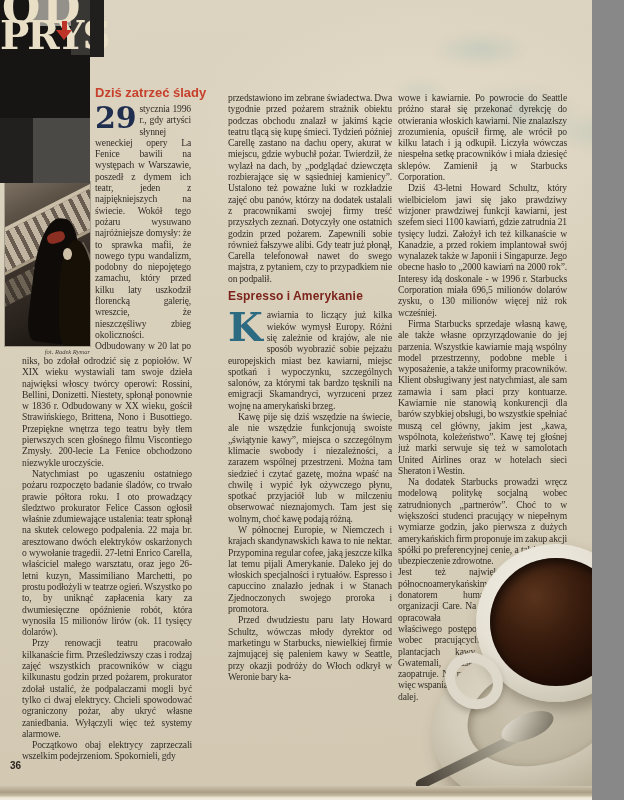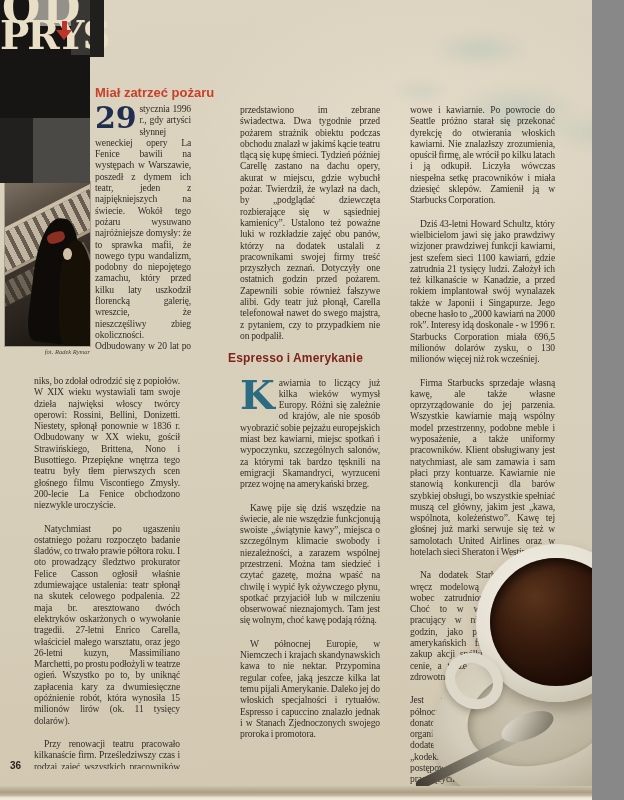--- a/index.html
+++ b/index.html
@@ -47,26 +47,26 @@
   .fig2{position:absolute;left:54px;top:58px;width:34px;height:106px;border-radius:50% 50% 20% 20%;
     background:#161007;}
   .red-accent{position:absolute;left:42px;top:50px;width:18px;height:11px;background:#8a2f22;
     transform:rotate(-18deg);border-radius:40%;}
   .mask-face{position:absolute;left:58px;top:66px;width:9px;height:12px;background:#cfc0a8;border-radius:50%;}
   .photo-caption{position:absolute;left:5px;top:348px;width:85px;text-align:right;
     font-style:italic;font-size:6.5px;color:#463f36;z-index:3;}
   
   .col{position:absolute;text-align:justify;font-size:9.6px;line-height:11.3px;
     letter-spacing:-.15px;word-spacing:-.4px;overflow:hidden;}
-  .col p{margin:12px;text-indent:10px;}
+  .col p{margin:0;text-indent:10px;}
   .col p.noindent{text-indent:0;}
   .headline-fire{position:absolute;left:95px;top:85px;margin:0;white-space:nowrap;
     font-family:"Liberation Sans",sans-serif;font-weight:bold;font-size:13px;color:#c7402c;z-index:3;}
   .col1-top{left:95px;top:103px;width:96px;height:250px;}
-  .col1-wide{left:22px;top:363px;width:170px;height:406px;}
+  .col1-wide{left:22px;top:355px;width:170px;height:406px;}
   .col2{left:228px;top:92px;width:164px;height:702px;}
   .col3{left:398px;top:92px;width:169px;height:700px;}
   .dropcap{float:left;font-family:"DejaVu Serif",serif;font-weight:bold;}
   .dropcap.navy{font-size:30px;line-height:25px;color:#1f2d4e;padding:2px 3px 0 0;}
   .dropcap.teal{font-size:40px;line-height:32px;color:#2d6b82;padding:2px 4px 0 0;}
   .headline-coffee{margin:7px 0 7px;font-family:"Liberation Sans",sans-serif;font-weight:bold;
     font-size:12px;color:#7c241c;letter-spacing:.2px;}
   .cup-spacer{float:right;width:96px;height:230px;
     shape-outside:polygon(100% 0%,52% 0%,0% 82%,0% 100%,100% 100%);}
   .sign{clear:none;margin:7px 0 0 52px;font-family:"Liberation Sans",sans-serif;
@@ -123,39 +123,40 @@
   <div class="venice-photo">
     <div class="balustrade"></div>
     <div class="balustrade2"></div>
     <div class="fig1"></div>
     <div class="fig2"></div>
     <div class="red-accent"></div>
     <div class="mask-face"></div>
   </div>
   <div class="photo-caption">fot. Radek Rymar</div>
 
-  <h1 class="headline-fire">Miał zatrzeć pożaru</h1>
+  <h1 class="headline-fire">Dziś zatrzeć ślady</h1>
 
   <div class="col col1-top">
     <span class="dropcap navy">29</span><span>stycznia 1996 r., gdy artyści słynnej weneckiej opery La Fenice bawili na występach w Warszawie, poszedł z dymem ich teatr, jeden z najpiękniejszych na świecie. Wokół tego pożaru wysuwano najróżniejsze domysły: że to sprawka mafii, że nowego typu wandalizm, podobny do niepojętego zamachu, który przed kilku laty uszkodził florencką galerię, wreszcie, że nieszczęśliwy zbieg okoliczności. Odbudowany w 20 lat po pożarze teatr San Benedetto (spłonął w 1774 r.) nazwano La Fenice - Fe-</span>
   </div>
 
   <div class="col col1-wide">
     <p class="noindent">niks, bo zdołał odrodzić się z popiołów. W XIX wieku wystawiali tam swoje dzieła najwięksi włoscy twórcy operowi: Rossini, Bellini, Donizetti. Niestety, spłonął ponownie w 1836 r. Odbudowany w XX wieku, gościł Strawińskiego, Brittena, Nono i Busottiego. Przepiękne wnętrza tego teatru były tłem pierwszych scen głośnego filmu Viscontiego Zmysły. 200-lecie La Fenice obchodzono niezwykle uroczyście.</p>
     <p>Natychmiast po ugaszeniu ostatniego pożaru rozpoczęto badanie śladów, co trwało prawie półtora roku. I oto prowadzący śledztwo prokurator Felice Casson ogłosił właśnie zdumiewające ustalenia: teatr spłonął na skutek celowego podpalenia. 22 maja br. aresztowano dwóch elektryków oskarżonych o wywołanie tragedii. 27-letni Enrico Carella, właściciel małego warsztatu, oraz jego 26-letni kuzyn, Massimiliano Marchetti, po prostu podłożyli w teatrze ogień. Wszystko po to, by uniknąć zapłacenia kary za dwumiesięczne opóźnienie robót, która wynosiła 15 milionów lirów (ok. 11 tysięcy dolarów).</p>
     <p>Przy renowacji teatru pracowało kilkanaście firm. Prześledziwszy czas i rodzaj zajęć wszystkich pracowników w ciągu kilkunastu godzin przed pożarem, prokurator zdołał ustalić, że podpalaczami mogli być tylko ci dwaj elektrycy. Chcieli spowodować ograniczony pożar, aby ukryć własne zaniedbania. Wyłączyli więc też systemy alarmowe.</p>
     <p>Początkowo obaj elektrycy zaprzeczali wszelkim podejrzeniom. Spokornieli, gdy</p>
   </div>
 
   <div class="col col2">
     <p class="noindent">przedstawiono im zebrane świadectwa. Dwa tygodnie przed pożarem strażnik obiektu podczas obchodu znalazł w jakimś kącie teatru tlącą się kupę śmieci. Tydzień później Carellę zastano na dachu opery, akurat w miejscu, gdzie wybuchł pożar. Twierdził, że wylazł na dach, by „podglądać dziewczęta rozbierające się w sąsiedniej kamienicy”. Ustalono też poważne luki w rozkładzie zajęć obu panów, którzy na dodatek ustalali z pracownikami swojej firmy treść przyszłych zeznań. Dotyczyły one ostatnich godzin przed pożarem. Zapewnili sobie również fałszywe alibi. Gdy teatr już płonął, Carella telefonował nawet do swego majstra, z pytaniem, czy to przypadkiem nie on podpalił.</p>
     <h2 class="headline-coffee">Espresso i Amerykanie</h2>
     <p class="noindent"><span class="dropcap teal">K</span><span>awiarnia to liczący już kilka wieków wymysł Europy. Różni się zależnie od krajów, ale nie sposób wyobrazić sobie pejzażu europejskich miast bez kawiarni, miejsc spotkań i wypoczynku, szczególnych salonów, za którymi tak bardzo tęsknili na emigracji Skamandryci, wyrzuceni przez wojnę na amerykański brzeg.</span></p>
     <p>Kawę pije się dziś wszędzie na świecie, ale nie wszędzie funkcjonują swoiste „świątynie kawy”, miejsca o szczególnym klimacie swobody i niezależności, a zarazem wspólnej przestrzeni. Można tam siedzieć i czytać gazetę, można wpaść na chwilę i wypić łyk ożywczego płynu, spotkać przyjaciół lub w milczeniu obserwować nieznajomych. Tam jest się wolnym, choć kawę podają różną.</p>
     <p>W północnej Europie, w Niemczech i krajach skandynawskich kawa to nie nektar. Przypomina regular cofee, jaką jeszcze kilka lat temu pijali Amerykanie. Daleko jej do włoskich specjalności i rytuałów. Espresso i capuccino znalazło jednak i w Stanach Zjednoczonych swojego proroka i promotora.</p>
+    <p>Przed dwudziestu paru laty Howard Schultz, wówczas młody dyrektor od marketingu w Starbucks, niewielkiej firmie zajmującej się paleniem kawy w Seattle, przy okazji podróży do Włoch odkrył w Weronie bary ka-</p>
   </div>
 
   <div class="col col3">
     <p class="noindent">wowe i kawiarnie. Po powrocie do Seattle próżno starał się przekonać dyrekcję do otwierania włoskich kawiarni. Nie znalazłszy zrozumienia, opuścił firmę, ale wrócił po kilku latach i ją odkupił. Liczyła wówczas niespełna setkę pracowników i miała dziesięć sklepów. Zamienił ją w Starbucks Corporation.</p>
     <p>Dziś 43-letni Howard Schultz, który wielbicielom jawi się jako prawdziwy wizjoner prawdziwej funkcji kawiarni, jest szefem sieci 1100 kawiarń, gdzie zatrudnia 21 tysięcy ludzi. Założył ich też kilkanaście w Kanadzie, a przed rokiem implantował swój wynalazek także w Japonii i Singapurze. Jego obecne hasło to „2000 kawiarń na 2000 rok”. Interesy idą doskonale - w 1996 r. Starbucks Corporation miała 696,5 milionów dolarów zysku, o 130 milionów więcej niż rok wcześniej.</p>
     <p>Firma Starbucks sprzedaje własną kawę, ale także własne oprzyrządowanie do jej parzenia. Wszystkie kawiarnie mają wspólny model przestrzenny, podobne meble i wyposażenie, a także uniformy pracowników. Klient obsługiwany jest natychmiast, ale sam zamawia i sam płaci przy kontuarze. Kawiarnie nie stanowią konkurencji dla barów szybkiej obsługi, bo wszystkie spełniać muszą cel główny, jakim jest „kawa, wspólnota, koleżeństwo”. Kawę tej głośnej już marki serwuje się też w samolotach United Airlines oraz w hotelach sieci Sheraton i Westin.</p>
     <p>Na dodatek Starbucks prowadzi wręcz modelową politykę socjalną wobec zatrudnionych „partnerów”. Choć to w większości studenci pracujący w niepełnym wymiarze godzin, jako pierwsza z dużych amerykańskich firm proponuje im zakup akcji spółki po preferencyjnej cenie, a także opłaca ubezpieczenie zdrowotne.</p>
     <div>
       <div class="cup-spacer"></div>
       <p class="noindent">Jest też największym północnoamerykańskim donatorem humanitarnej organizacji Care. Na dodatek opracowała „kodeks właściwego postępowania” wobec pracujących na plantacjach kawy w Gwatemali, gdzie się zaopatruje. Na razie jest więc wspaniale. Oby tak dalej.</p>

